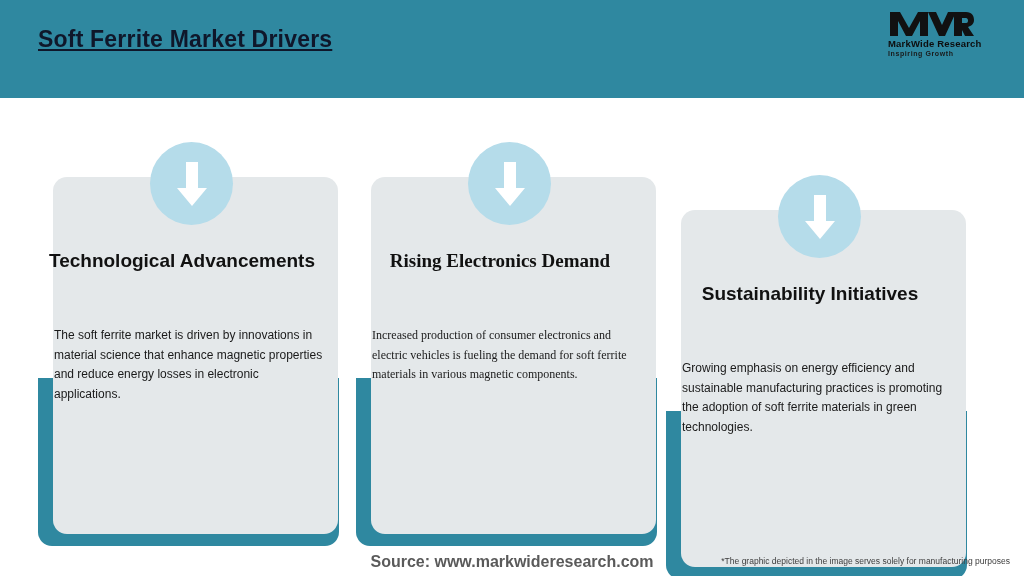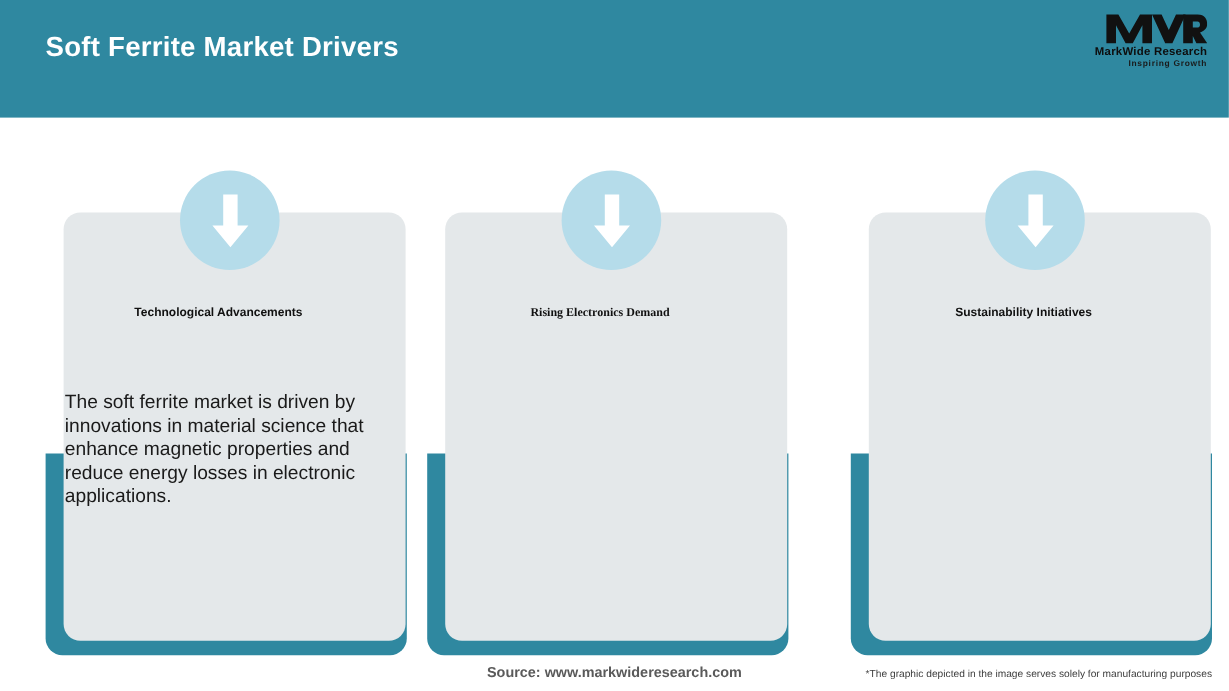--- a/index.html
+++ b/index.html
@@ -25,33 +25,34 @@
     height: 98px;
     background: #2f88a0;
     box-sizing: border-box;
   }
   .header-title {
     position: absolute;
     left: 38px;
     top: 26px;
     font-size: 23px;
     font-weight: bold;
-    color: #ffffff;
+    color: #0f172a;
     letter-spacing: 0.2px;
     white-space: nowrap;
+    text-decoration: underline;
   }
 
   
   .logo {
     position: absolute;
     right: 18px;
     top: 8px;
     width: 118px;
     height: 56px;
-    text-align: right;
+    text-align: left;
   }
   .logo-mark {
     display: block;
     height: 30px;
     line-height: 30px;
   }
   .logo-name {
     display: block;
     font-size: 9.5px;
     font-weight: bold;
@@ -79,21 +80,21 @@
     height: 440px;
   }
   .col {
     position: absolute;
     top: 0;
     width: 320px;
     height: 440px;
   }
   .col.c0 { left: 22px; }
   .col.c1 { left: 340px; font-family: Liberation Serif, serif; }
-  .col.c2 { left: 693px; }
+  .col.c2 { left: 650px; margin-top: 33px; }
 
   
   .frame {
     position: absolute;
     left: 16px;
     top: 280px;
     width: 301px;
     height: 168px;
     background: #2f88a0;
     border-radius: 0 0 14px 14px;
@@ -125,44 +126,44 @@
     justify-content: center;
   }
   .badge svg { display: block; }
 
   .card-title {
     position: absolute;
     left: 10px;
     right: 10px;
     top: 154px;
     text-align: center;
-    font-size: 10px;
+    font-size: 19px;
     font-weight: bold;
     color: #111111;
     line-height: 18px;
   }
   .card-body {
     position: absolute;
     left: 32px;
     right: 14px;
     top: 228px;
-    font-size: 16px;
+    font-size: 12px;
     color: #1a1a1a;
     line-height: 19.5px;
     text-align: left;
   }
 
   
   .footer-source {
     position: absolute;
     left: 0;
     right: 0;
     top: 553px;
     text-align: center;
-    font-size: 12px;
+    font-size: 16px;
     font-weight: bold;
     color: #5a5a5a;
   }
   .footer-note {
     position: absolute;
     right: 14px;
     top: 556px;
     font-size: 8.5px;
     color: #3c3c3c;
     white-space: nowrap;
@@ -203,29 +204,31 @@
 
   <div class="col c1">
     <div class="frame"></div>
     <div class="card"></div>
     <div class="badge">
       <svg width="34" height="48" viewBox="0 0 34 48" aria-hidden="true">
         <path d="M11 2 L23 2 L23 28 L32 28 L17 46 L2 28 L11 28 Z" fill="#ffffff"></path>
       </svg>
     </div>
     <div class="card-title">Rising Electronics Demand</div>
+    <div class="card-body">Increased production of consumer electronics and electric vehicles is fueling the demand for soft ferrite materials in various magnetic components.</div>
   </div>
 
   <div class="col c2">
     <div class="frame"></div>
     <div class="card"></div>
     <div class="badge">
       <svg width="34" height="48" viewBox="0 0 34 48" aria-hidden="true">
         <path d="M11 2 L23 2 L23 28 L32 28 L17 46 L2 28 L11 28 Z" fill="#ffffff"></path>
       </svg>
     </div>
     <div class="card-title">Sustainability Initiatives</div>
+    <div class="card-body">Growing emphasis on energy efficiency and sustainable manufacturing practices is promoting the adoption of soft ferrite materials in green technologies.</div>
   </div>
 
 </div>
 
 <div class="footer-source">Source: www.markwideresearch.com</div>
 <div class="footer-note">*The graphic depicted in the image serves solely for manufacturing purposes</div>
 
 </body></html>

